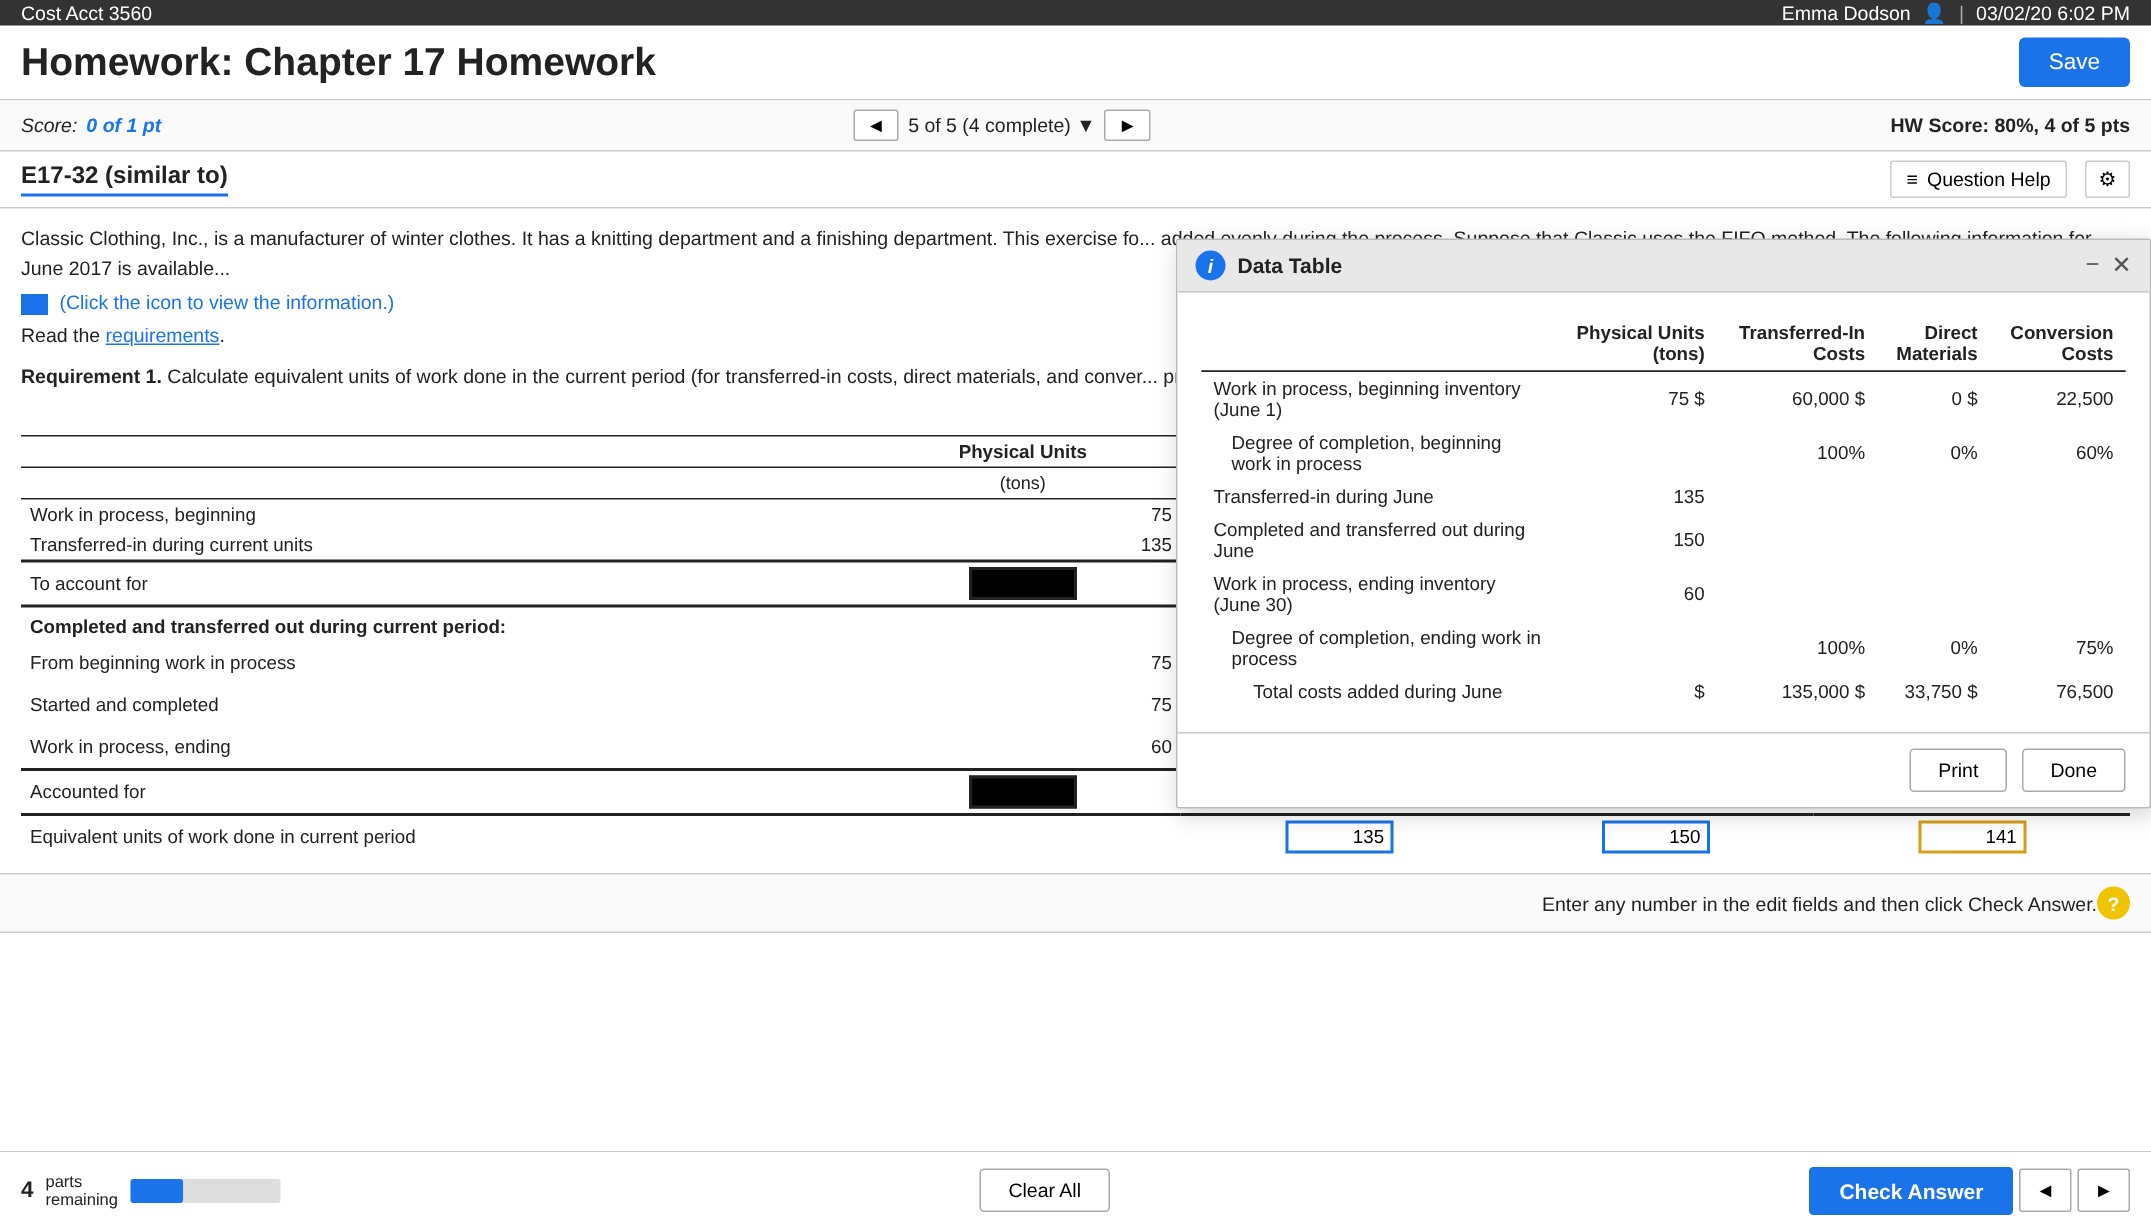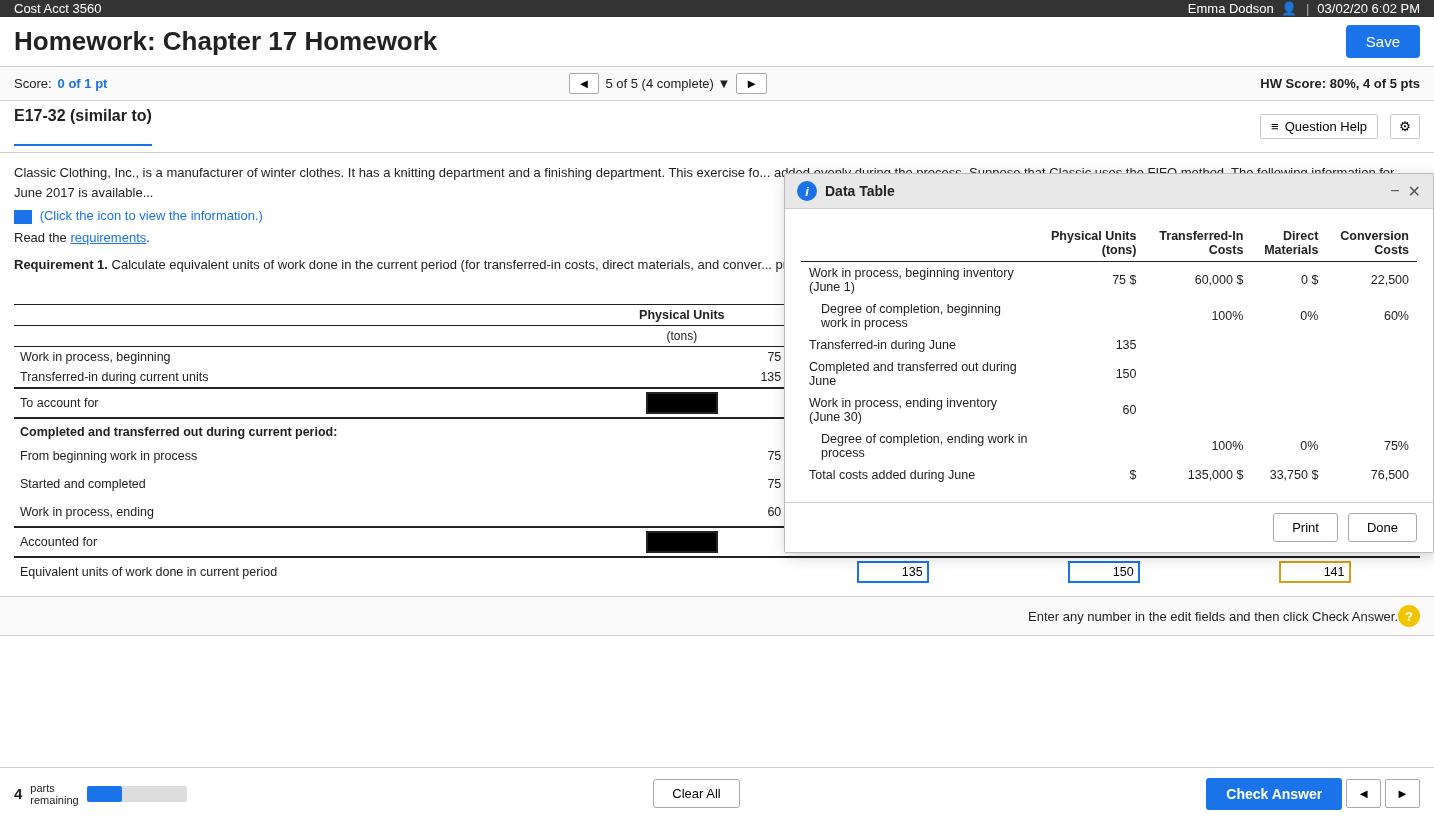--- a/index.html
+++ b/index.html
@@ -40,21 +40,21 @@
 
     
     #score-row {
       display: flex;
       justify-content: space-between;
       align-items: center;
       padding: 6px 14px;
       border-bottom: 1px solid #ccc;
       background: #fafafa;
     }
-    .score-left { display: flex; align-items: center; gap: 6px; }
+    .score-left { display: flex; align-items: center; gap: 6px; font-style: italic; }
     .score-blue { color: #1a73e8; font-weight: bold; }
     .nav-group { display: flex; align-items: center; gap: 6px; }
     .nav-btn {
       background: #fff;
       border: 1px solid #aaa;
       padding: 2px 8px;
       cursor: pointer;
       border-radius: 2px;
       font-size: 13px;
     }
@@ -66,21 +66,21 @@
       display: flex;
       align-items: center;
       justify-content: space-between;
       padding: 6px 14px;
       border-bottom: 1px solid #ccc;
     }
     #question-title-row .qtitle {
       font-size: 16px;
       font-weight: bold;
       border-bottom: 2px solid #1a73e8;
-      padding-bottom: 19px;
+      padding-bottom: 2px;
     }
     .question-help-btn {
       display: flex; align-items: center; gap: 6px;
       border: 1px solid #ccc; padding: 4px 10px; cursor: pointer;
       background: #fff; border-radius: 2px; font-size: 13px;
     }
     .gear-btn {
       border: 1px solid #ccc; padding: 4px 8px; cursor: pointer;
       background: #fff; border-radius: 2px; margin-left: 6px;
     }
@@ -446,21 +446,21 @@
       <td></td>
     </tr>
             <tr>
       <td class="indented-td" style="text-align:left;max-width:220px;">Degree of completion, ending work in process</td>
       <td></td>
       <td>100%</td>
       <td>0%</td>
       <td>75%</td>
     </tr>
             <tr>
-      <td class="" style="text-align:left;max-width:220px;">Total costs added during June</td>
+      <td class="" style="text-align:center;max-width:220px;">Total costs added during June</td>
       <td>$</td>
       <td>135,000 $</td>
       <td>33,750 $</td>
       <td>76,500</td>
     </tr>
           </tbody>
       </table>
     </div>
     <div id="data-table-footer">
       <button class="dt-footer-btn">Print</button>

